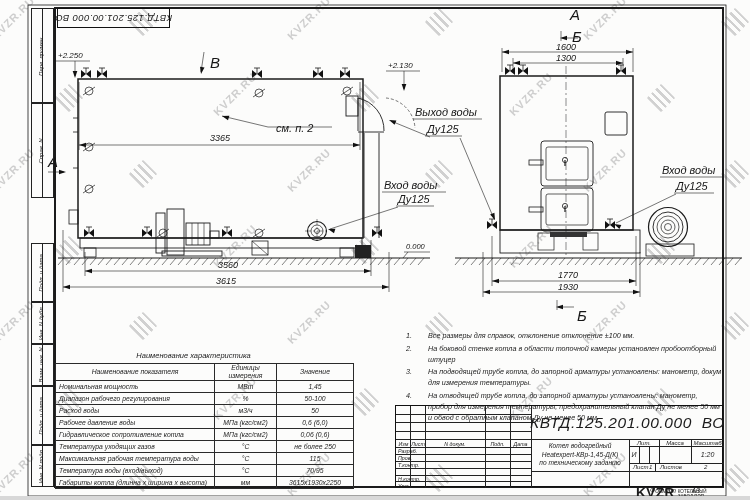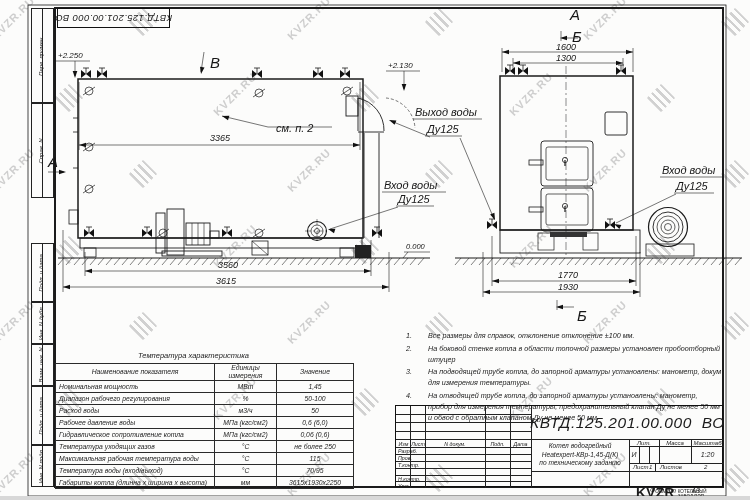--- a/index.html
+++ b/index.html
@@ -524,33 +524,33 @@
     <span>КВТД.125.201.00.000  ВО</span>
   </div>
 
   <div class="abs" id="notes">
       <div class="note">
         <span class="n">1.</span>
         <p>Все размеры для справок, отклонение отклонение ±100 мм.</p>
       </div>
       <div class="note">
         <span class="n">2.</span>
-        <p>На боковой стенке котла в области топочной размеры установлен пробоотборный штуцер</p>
+        <p>На боковой стенке котла в области топочной камеры установлен пробоотборный штуцер</p>
       </div>
       <div class="note">
         <span class="n">3.</span>
         <p>На  подводящей трубе котла, до запорной арматуры установлены: манометр, докум для измерения температуры.</p>
       </div>
       <div class="note">
         <span class="n">4.</span>
         <p>На отводящей трубе котла, до запорной арматуры установлены: манометр, прибор для измерения температуры, предохранительный клапан Ду не менее 50 мм и обвод с обратным клапаном Ду не менее 50 мм.</p>
       </div>
     </div>
 
-  <div class="abs" id="tbl-title">Температура характеристика</div>
+  <div class="abs" id="tbl-title">Наименование характеристика</div>
   <div class="abs" id="tech-table">
     <table>
         <thead>
           <tr>
       <th style="width:152px">Наименование показателя</th>
       <th style="width:55px">Единицы
 измерения</th>
       <th style="width:70px">Значение</th>
     </tr>
         </thead>

